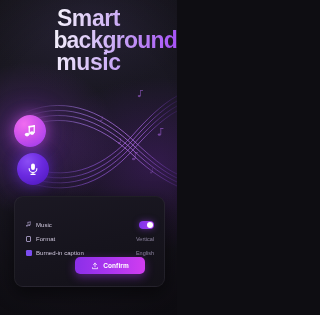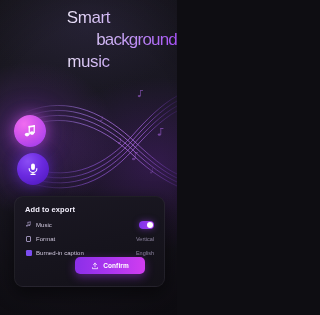--- a/index.html
+++ b/index.html
@@ -46,23 +46,23 @@
     width: 177px;
     height: 120px;
   }
   
   .headline {
     position: absolute;
     left: 0;
     top: 7px;
     width: 177px;
     text-align: center;
-    font-size: 17px;
+    font-size: 23px;
     line-height: 22px;
-    font-weight: normal;
+    font-weight: bold;
     letter-spacing: -0.4px;
     background: linear-gradient(100deg, #ffffff 8%, #f3effb 32%, #c9a8f5 66%, #a855f7 95%);
     -webkit-background-clip: text;
     background-clip: text;
     color: transparent;
     -webkit-text-fill-color: transparent;
   }
   .headline .ln { display: block; }
   .headline .ln2 { letter-spacing: -0.8px; text-align: right; }
   
@@ -291,21 +291,20 @@
       <g fill="none" stroke="#ffffff" stroke-width="1.25" stroke-linecap="round">
         <rect x="5.8" y="1.6" width="4.4" height="7.4" rx="2.2" fill="#ffffff" stroke="none"></rect>
         <path d="M3.6 7.6 a4.4 4.4 0 0 0 8.8 0"></path>
         <line x1="8" y1="12" x2="8" y2="14.1"></line>
         <line x1="5.6" y1="14.1" x2="10.4" y2="14.1"></line>
       </g>
     </svg>
   </div>
 
   <div class="card">
-    <div class="card-title">Add to export</div>
 
     <div class="rows">
 
       <div class="row">
         <span class="row-ico">
           <svg width="7" height="7" viewBox="0 0 16 16">
             <g fill="#9a8fb5">
               <rect x="6" y="2" width="1.4" height="9"></rect>
               <rect x="11.2" y="1.2" width="1.4" height="8.2"></rect>
               <path d="M6 2.1 L12.6 1.0 L12.6 3.0 L6 4.1 Z"></path>

